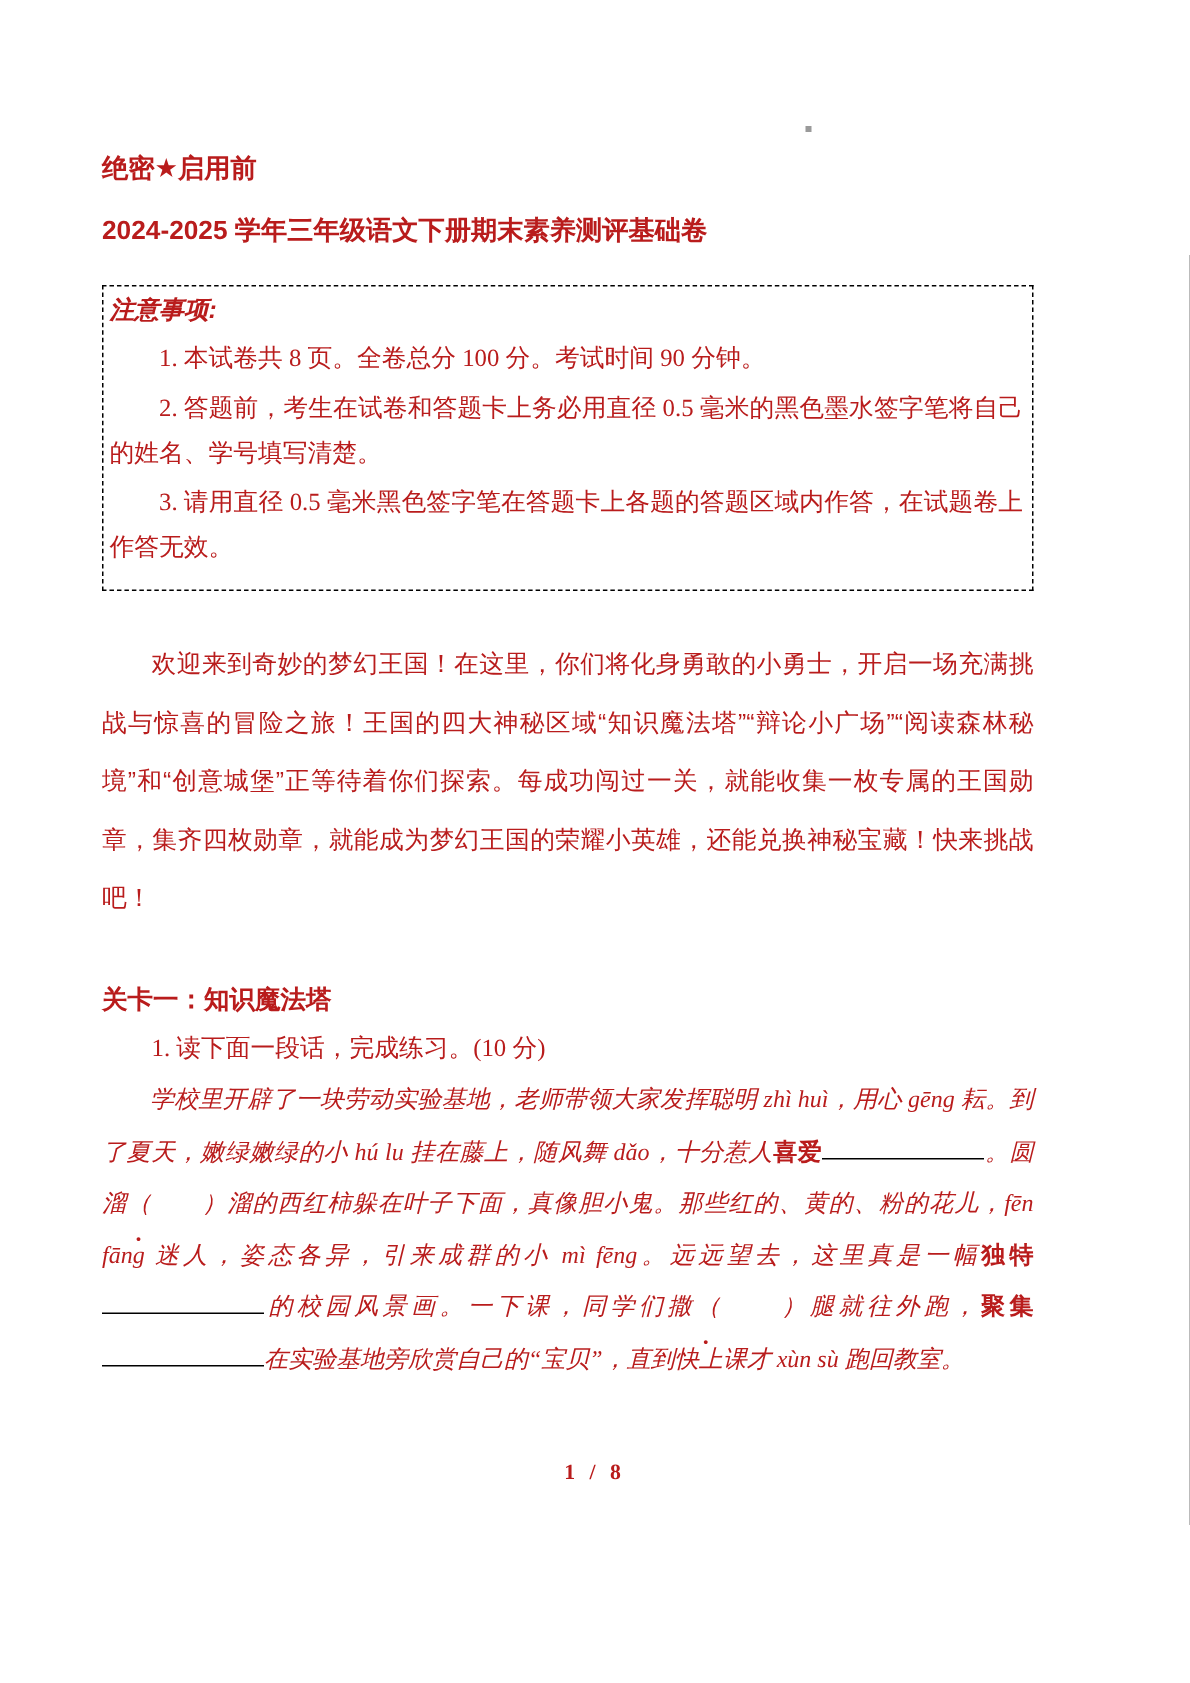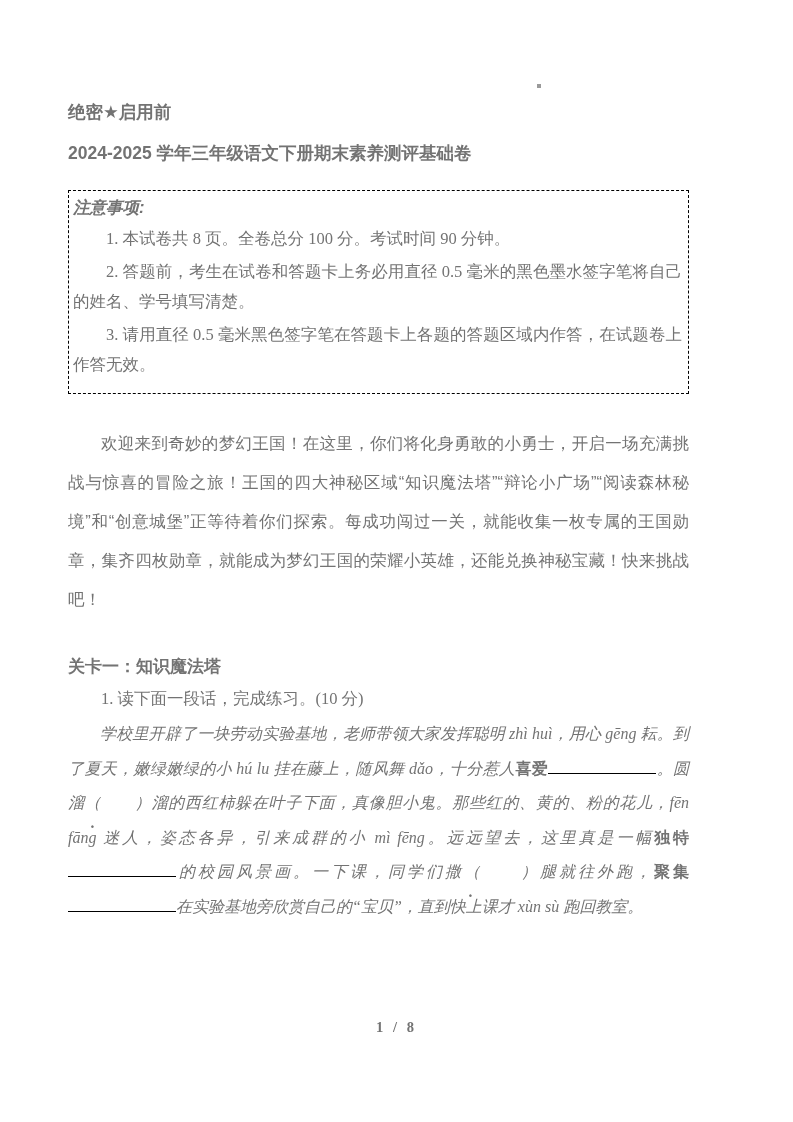--- a/index.html
+++ b/index.html
@@ -4,21 +4,21 @@
 <style>
   html,body{margin:0;padding:0;background:#888;}
   .page{
     position:relative;
     width:793px;height:1122px;
     margin:0 auto;
     background:#ffffff;
     box-sizing:border-box;
     padding:100px 104px 0 68px;
     font-family:"Liberation Serif","DejaVu Serif",serif;
-    color:#737373;
+    color:#b91c1c;
     font-size:16.5px;
     overflow:hidden;
   }
   .heiti{font-family:"Liberation Sans","DejaVu Sans",sans-serif;}
   .classification{
     font-weight:bold;font-size:17.5px;line-height:24px;
   }
   .title{
     margin:16px 0 0 0;
     font-weight:bold;font-size:17.5px;line-height:26px;
@@ -72,21 +72,21 @@
     border-bottom:1.5px solid #000;
   }
   .dotted{position:relative;font-style:inherit;}
   .dotted::after{
     content:"·";
     position:absolute;left:50%;transform:translateX(-50%);
     top:1.0em;
     font-weight:bold;font-style:normal;
   }
   .footer{
-    position:absolute;left:0;top:1019px;width:100%;
+    position:absolute;left:0;top:974px;width:100%;
     text-align:center;font-weight:bold;font-size:14.5px;
     letter-spacing:3px;
   }
 </style>
 </head>
 <body>
 
 <div class="page">
 
   <div class="stray"></div>

